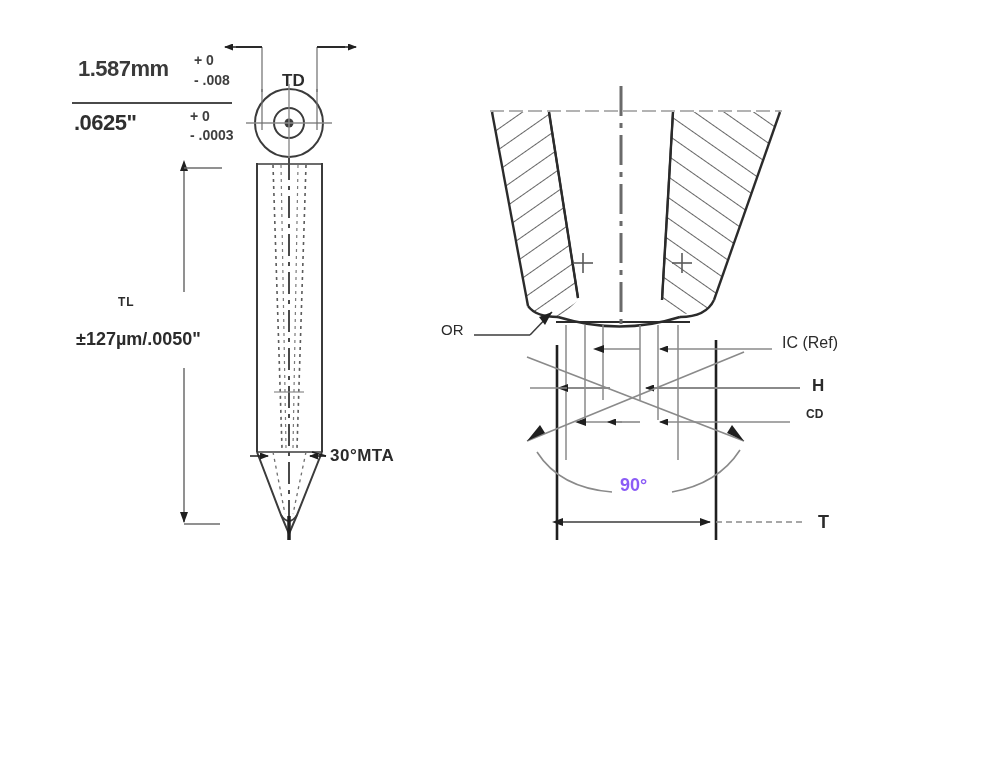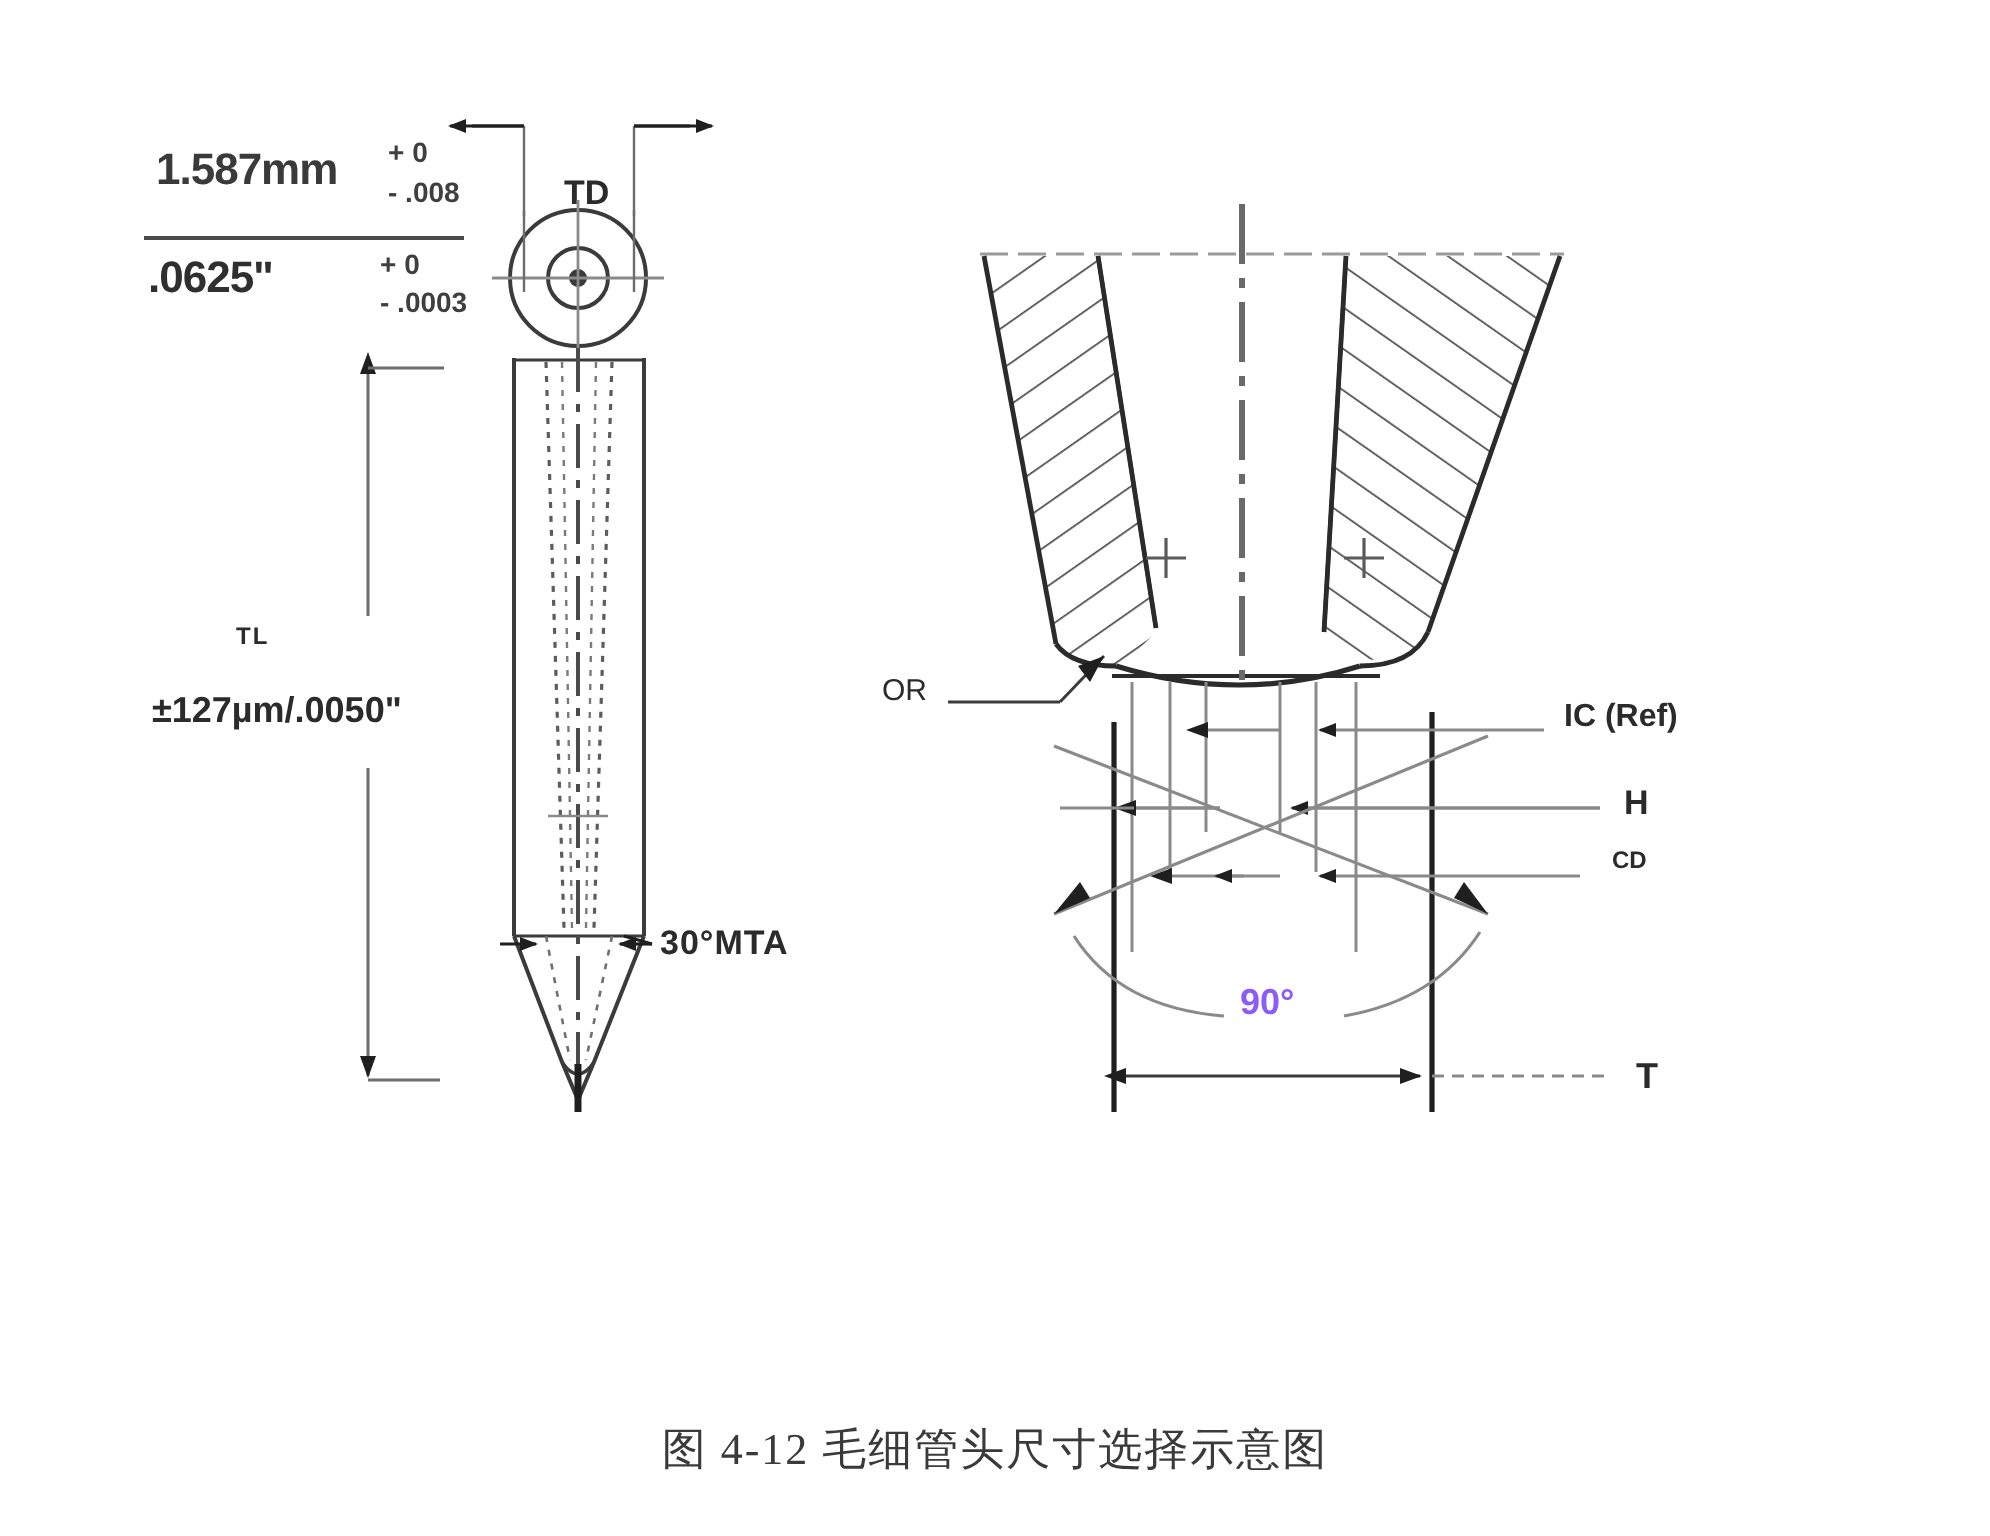--- a/index.html
+++ b/index.html
@@ -10,21 +10,21 @@
   body {
     width: 995px;
     height: 768px;
     position: relative;
     font-family: "Liberation Sans", sans-serif;
     color: #1a1a1a;
     overflow: hidden;
   }
   #figure-root {
     position: absolute;
-    left: 0; top: 16px;
+    left: 0; top: 0;
     width: 995px;
     height: 736px;
   }
   .lbl {
     position: absolute;
     font-family: "Liberation Sans", sans-serif;
     color: #2b2b2b;
     white-space: pre;
     line-height: 1;
   }
@@ -93,21 +93,21 @@
     font-size: 22px;
     color: #3a3a3a;
     letter-spacing: 1px;
   }
 
   .lbl-td  { left: 282px; top: 44px;  font-size: 17px; font-weight: 700; margin-top: 28px; }
   .lbl-tl  { left: 118px; top: 296px; font-size: 12px; font-weight: 700; letter-spacing: 1px;}
   .lbl-tltol { left: 76px; top: 330px; font-size: 18px; font-weight: 700; }
   .lbl-mta { left: 330px; top: 447px; font-size: 17px; font-weight: 700; letter-spacing: 0.5px;}
   .lbl-or  { left: 441px; top: 322px; font-size: 15px; font-weight: 400; }
-  .lbl-ic  { left: 782px; top: 335px; font-size: 16px; font-weight: 700; }
+  .lbl-ic  { left: 782px; top: 335px; font-size: 16px; font-weight: 400; }
   .lbl-h   { left: 812px; top: 377px; font-size: 17px; font-weight: 700; }
   .lbl-cd  { left: 806px; top: 408px; font-size: 12px; font-weight: 700; }
   .lbl-t   { left: 818px; top: 513px; font-size: 18px; font-weight: 700; }
   .lbl-90  { left: 620px; top: 476px; font-size: 18px; font-weight: 700; color:#8b5cf6;}
 </style>
 </head>
 <body>
 
 <div id="figure-root">
 
@@ -307,14 +307,13 @@
       <path d="M537,452 Q560,488 612,492" fill="none" stroke="#8a8a8a" stroke-width="1.6"></path>
       <path d="M672,492 Q718,484 740,450" fill="none" stroke="#8a8a8a" stroke-width="1.6"></path>
     </g>
 
     <g>
       <line x1="562" y1="522" x2="710" y2="522" stroke="#3b3b3b" stroke-width="1.6" marker-start="url(#arrB)" marker-end="url(#arr)"></line>
       <line x1="716" y1="522" x2="806" y2="522" stroke="#8a8a8a" stroke-width="1.4" stroke-dasharray="6 4"></line>
     </g>
   </svg>
 
-  <div id="caption">图 4-12 毛细管头尺寸选择示意图</div>
 </div>
 
 </body></html>

